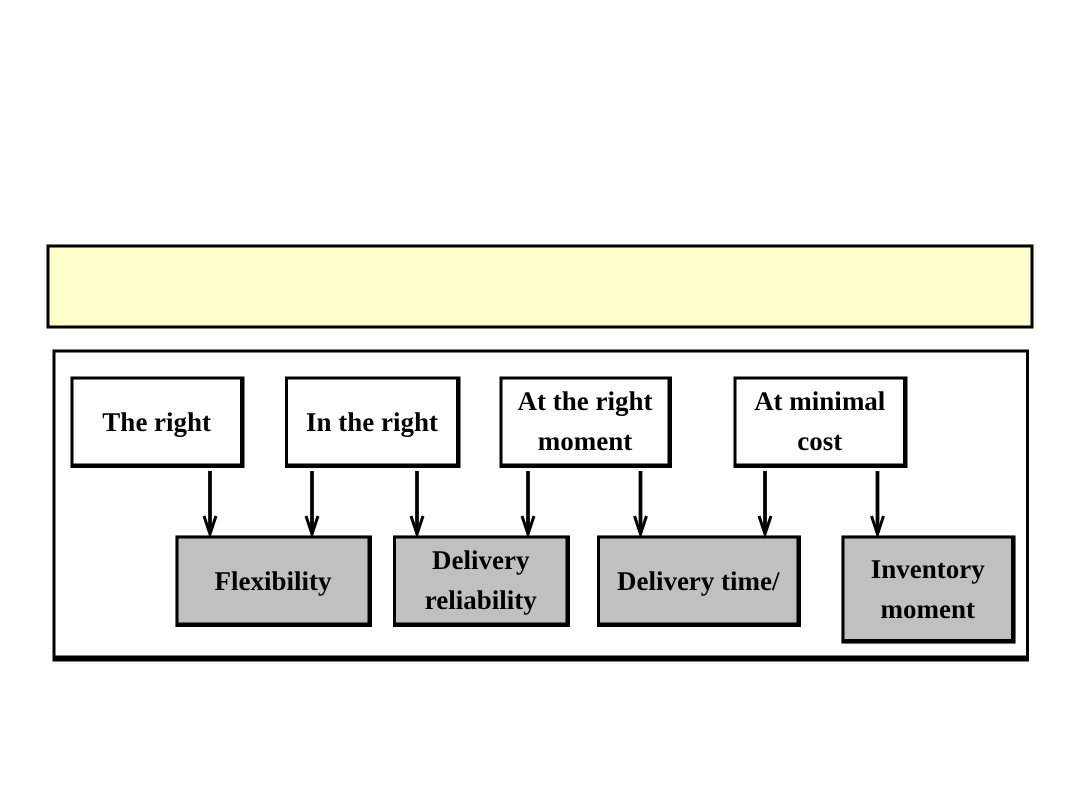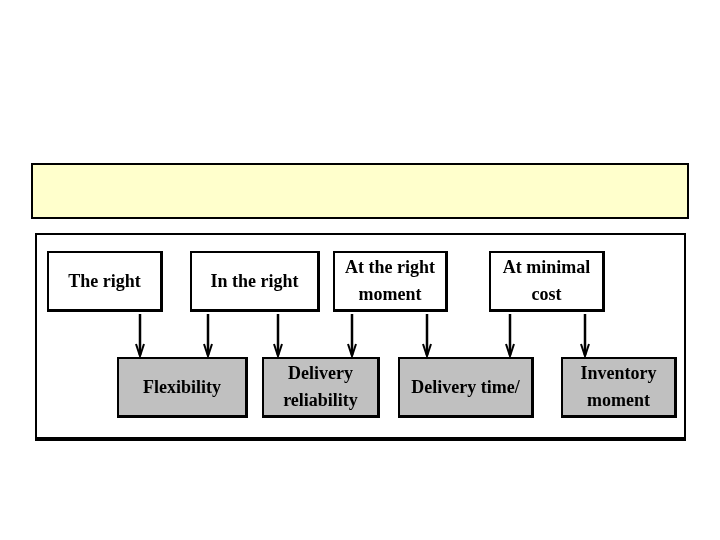--- a/index.html
+++ b/index.html
@@ -70,21 +70,21 @@
 
 <div class="slide">
 
   <div class="title-box"></div>
 
   <div class="frame"></div>
 
   <div class="dbox white" style="left:47px;top:251px;width:116px;height:61px">
     <span>The right</span>
   </div>
-  <div class="dbox white" style="left:190px;top:251px;width:130px;height:61px">
+  <div class="dbox white" style="left:190px;top:251px;width:117px;height:61px">
     <span>In the right</span>
   </div>
   <div class="dbox white" style="left:489px;top:251px;width:116px;height:61px">
     <span>At minimal</span>
     <span>cost</span>
   </div>
   <div class="dbox white" style="left:333px;top:251px;width:115px;height:61px">
     <span>At the right</span>
     <span>moment</span>
   </div>
@@ -93,21 +93,21 @@
     <span>Flexibility</span>
 
   </div>
   <div class="dbox gray" style="left:262px;top:357px;width:118px;height:61px">
     <span>Delivery</span>
     <span>reliability</span>
   </div>
   <div class="dbox gray" style="left:398px;top:357px;width:136px;height:61px">
     <span>Delivery time/</span>
   </div>
-  <div class="dbox gray" style="left:561px;top:357px;width:116px;height:61px">
+  <div class="dbox gray" style="left:561px;top:357px;width:116px;height:72px">
     <span>Inventory</span>
     <span>moment</span>
   </div>
 
   <svg class="arrows" width="720" height="540" viewBox="0 0 720 540">
       <g>
         <line x1="140" y1="314" x2="140" y2="355" stroke="#000000" stroke-width="2.5"></line>
         <path d="M 136 344 L 140 356 L 144 344" fill="none" stroke="#000000" stroke-width="2"></path>
       </g>
       <g>

